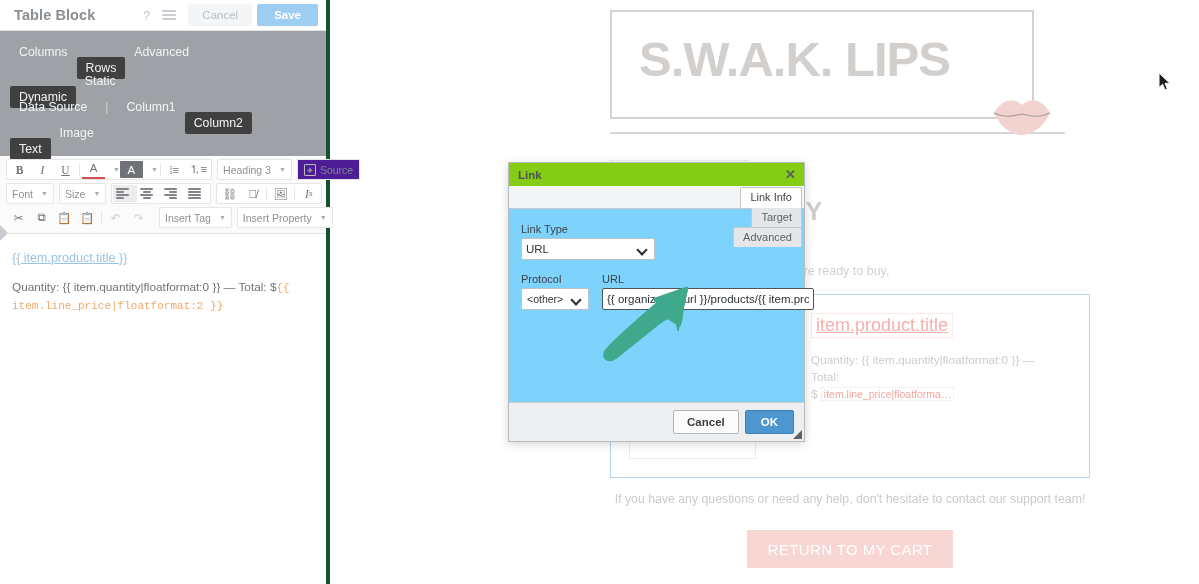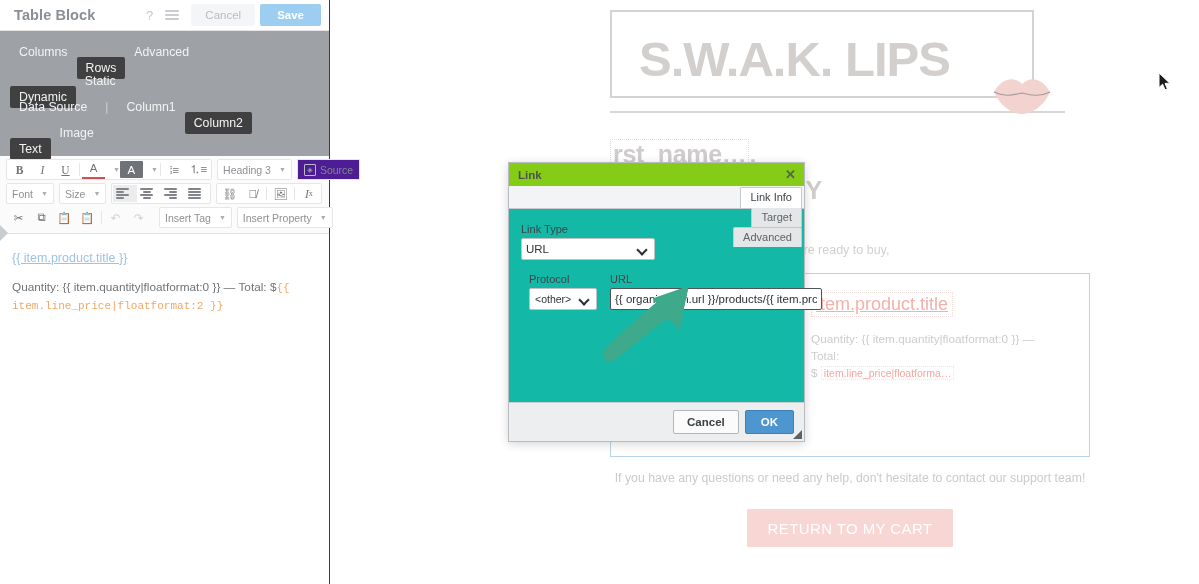--- a/index.html
+++ b/index.html
@@ -6,21 +6,21 @@
   body{
     width:1199px;height:584px;overflow:hidden;position:relative;
     background:#ffffff;
     font-family:"Liberation Sans", sans-serif;
     -webkit-font-smoothing:antialiased;
   }
 
   
   #left-panel{
     position:absolute;left:0;top:0;width:330px;height:584px;
-    background:#ffffff;border-right:1px solid #14532d;box-sizing:border-box;
+    background:#ffffff;border-right:4px solid #14532d;box-sizing:border-box;
     z-index:5;
   }
   #panel-header{
     height:31px;background:#ffffff;border-bottom:1px solid #e4e4e4;
     display:flex;align-items:center;padding:0 8px 0 14px;box-sizing:border-box;
   }
   #panel-title{font-size:14.5px;color:#8a8f94;font-weight:600;letter-spacing:.1px;flex:1;}
   .hdr-ico{color:#c3c7cb;font-size:13px;margin-right:12px;cursor:pointer;line-height:1;}
   .hdr-ico.burger{display:inline-block;width:14px;}
   .hdr-ico.burger i{display:block;height:1.6px;background:#c9cdd1;margin:2.6px 0;border-radius:1px;}
@@ -93,21 +93,21 @@
     border-left:8px solid #c8ccd0;
   }
 
   
   #preview{
     position:absolute;left:330px;top:0;right:0;top:0;height:584px;background:#fff;overflow:hidden;
   }
   #pv-inner{position:absolute;left:280px;top:0;width:480px;}
 
   #logo-box{
-    margin-top:10px;width:424px;height:88px;border:2px solid #d5d2d0;box-sizing:border-box;
+    margin-top:10px;width:424px;height:109px;border:2px solid #d5d2d0;box-sizing:border-box;
     position:relative;
     padding-left:44px;
   }
   #logo-text{
     position:absolute;left:27px;top:19px;font-size:49px;letter-spacing:-1px;
     color:#d2cfcd;font-weight:700;font-family:"Liberation Sans", sans-serif;
   }
   #lips{position:absolute;right:-20px;bottom:-20px;width:60px;height:44px;}
   #logo-rule{width:455px;height:2px;background:#d9d6d4;margin-top:13px;}
 
@@ -170,37 +170,37 @@
   }
   #dlg-title{font-size:11.5px;font-weight:700;color:#4d5257;flex:1;}
   #dlg-close{font-size:13px;color:#5a5f63;cursor:pointer;line-height:1;font-weight:600;}
   #dlg-tabs{display:flex;align-items:flex-end;padding-left:9px;height:22px;flex-direction:column;}
   .dtab{
     font-size:11px;color:#5f6469;background:#e4e6e8;border:1px solid #c5c9cd;border-bottom:none;
     padding:3px 9px 4px 9px;margin-right:2px;cursor:pointer;border-radius:2px 2px 0 0;
   }
   .dtab.on{background:#ffffff;color:#3f4448;border-color:#c5c9cd;position:relative;top:1px;padding-bottom:5px;}
   #dlg-body{
-    background:#14b8a6;border-top:1px solid #c5c9cd;height:194px;padding:14px 12px 0 12px;box-sizing:border-box;
+    background:#7dd3fc;border-top:1px solid #c5c9cd;height:194px;padding:14px 12px 0 12px;box-sizing:border-box;
   }
   .fld-lbl{font-size:11px;color:#3f4448;margin-bottom:3px;}
   select.sel{
     font-family:"Liberation Sans", sans-serif;font-size:11.5px;color:#2f3438;
     border:1px solid #bfc3c7;background:#fff;border-radius:2px;height:22px;padding:1px 4px;
     -webkit-appearance:none;appearance:none;cursor:pointer;
   }
   .selwrap{position:relative;display:inline-block;}
   .selwrap:after{
     content:"";position:absolute;right:9px;top:8px;width:6px;height:6px;
     border-right:2px solid #2a2f33;border-bottom:2px solid #2a2f33;
     transform:rotate(45deg);pointer-events:none;
   }
   #linktype-sel{width:134px;}
   #proto-sel{width:68px;padding-left:5px;font-size:10.5px;}
-  #row2{display:flex;margin-top:13px;margin-left:8px;}
+  #row2{display:flex;margin-top:13px;}
   #url-col{margin-left:13px;flex:1;}
   #url-input{
     width:212px;height:22px;box-sizing:border-box;border:1px solid #4f5458;border-radius:2px;
     font-family:"Liberation Sans", sans-serif;font-size:11.5px;color:#2c3135;padding:0 4px;background:#fff;
   }
   #dlg-footer{
     height:38px;background:#eceef0;border-top:1px solid #c9cdd1;
     display:flex;align-items:center;justify-content:flex-end;padding-right:10px;position:relative;
   }
   #btn-dlg-cancel{

